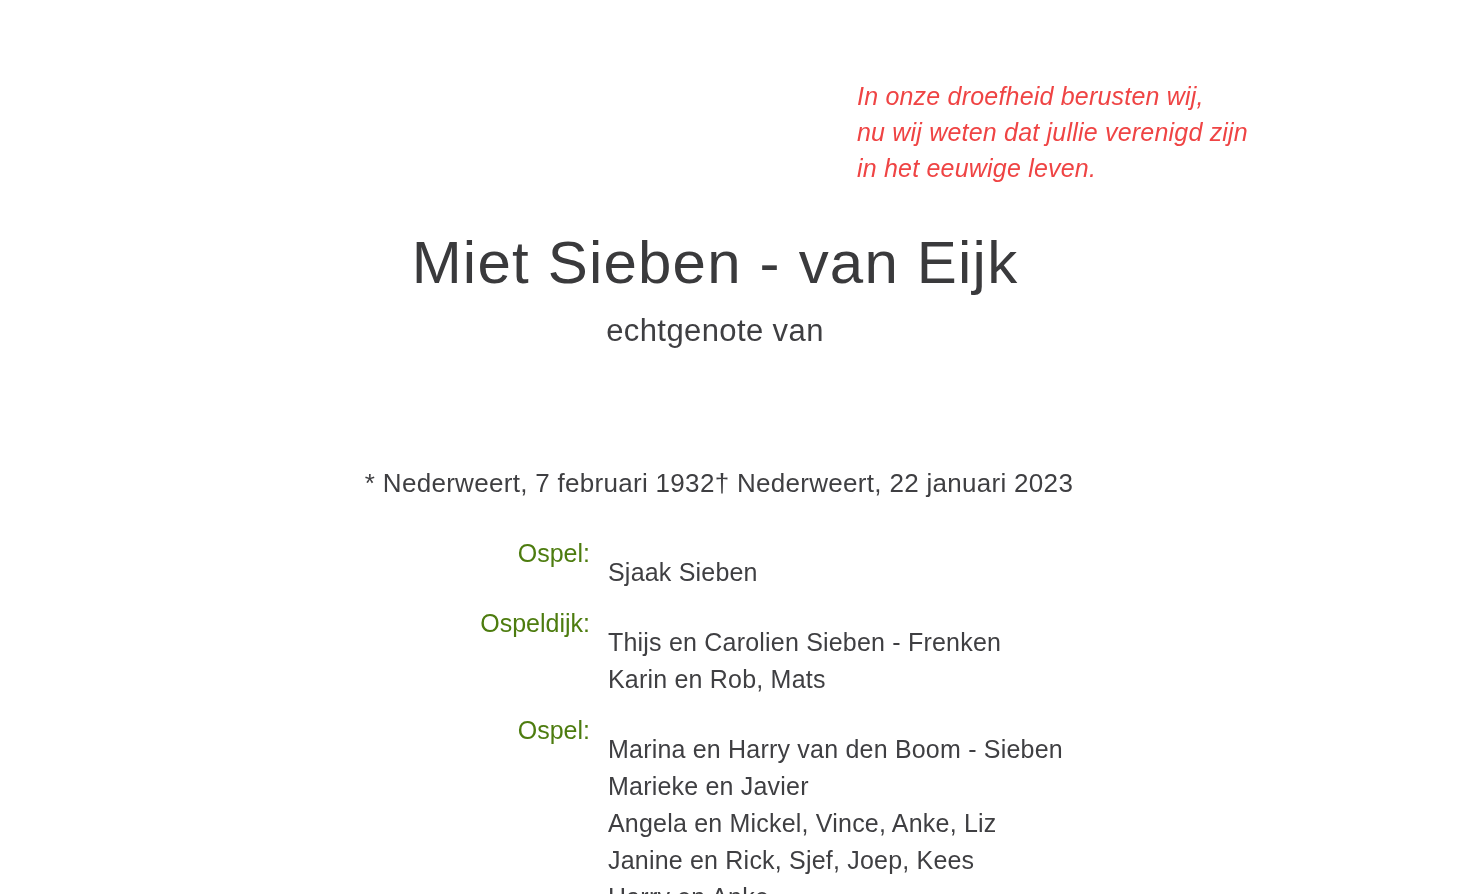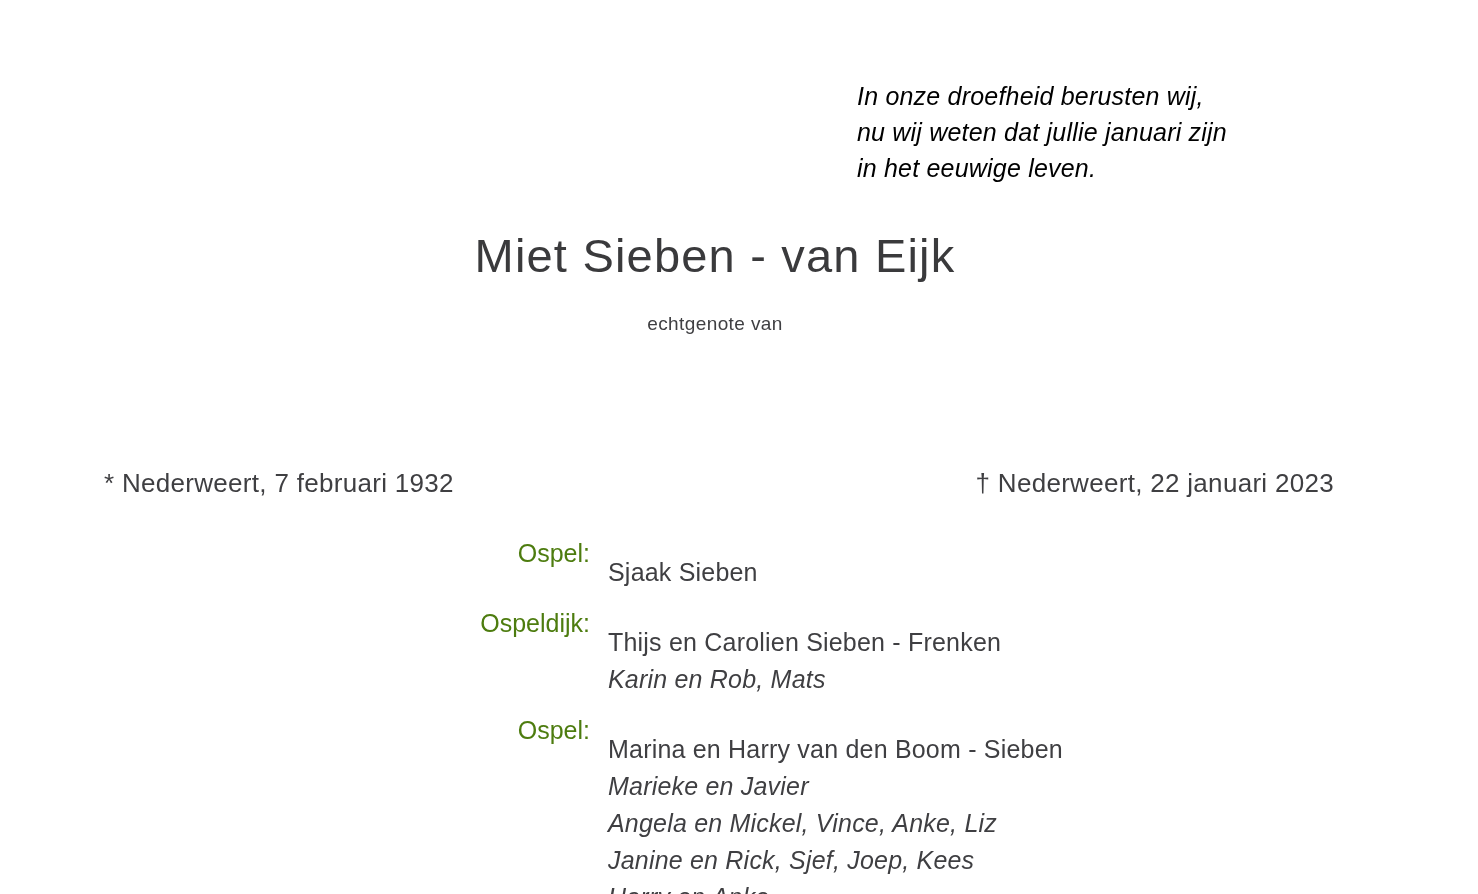--- a/index.html
+++ b/index.html
@@ -23,45 +23,45 @@
   }
 
   
   .poem {
     position: absolute;
     left: 857px;
     top: 78px;
     font-style: italic;
     font-size: 25px;
     line-height: 36px;
-    color: #000000;
+    color: #ef4444;
     letter-spacing: 0.2px;
     white-space: nowrap;
   }
   .poem-line { display: block; }
 
   
   .deceased-name {
     position: absolute;
     left: 0;
     top: 228px;
     width: 1430px;
     text-align: center;
-    font-size: 47px;
+    font-size: 60px;
     font-weight: 400;
     letter-spacing: 1.2px;
     color: #3a3a3c;
   }
   .relation-line {
     position: absolute;
     left: 0;
     top: 313px;
     width: 1430px;
     text-align: center;
-    font-size: 19px;
+    font-size: 31px;
     letter-spacing: 0.4px;
     color: #3f3f42;
   }
   .spouse-name {
     position: absolute;
     left: 0;
     top: 366px;
     width: 1430px;
     text-align: center;
     font-size: 38px;
@@ -73,21 +73,21 @@
     vertical-align: 2px;
   }
 
   
   .dates-row {
     position: absolute;
     left: 104px;
     top: 468px;
     width: 1230px;
     display: flex;
-    justify-content: space-between;
+    justify-content: center;
     font-size: 26px;
     letter-spacing: 0.3px;
     color: #3f3f42;
   }
 
   
   .family {
     position: absolute;
     left: 0;
     top: 535px;
@@ -113,32 +113,31 @@
     line-height: 37px;
     color: #3f3f42;
     margin-top: 19px;
   }
   .name-main {
     display: block;
     letter-spacing: 0.2px;
   }
   .name-sub {
     display: block;
-    font-style: italic;
     letter-spacing: 0.2px;
   }
 </style>
 </head>
 <body>
 
 <div class="page">
 
   <div class="poem">
     <span class="poem-line">In onze droefheid berusten wij,</span>
-    <span class="poem-line">nu wij weten dat jullie januari zijn</span>
+    <span class="poem-line">nu wij weten dat jullie verenigd zijn</span>
     <span class="poem-line">in het eeuwige leven.</span>
   </div>
 
   <div class="deceased-name">Miet Sieben - van Eijk</div>
 
   <div class="relation-line">echtgenote van</div>
 
 
   <div class="dates-row">
     <span>* Nederweert, 7 februari 1932</span>

